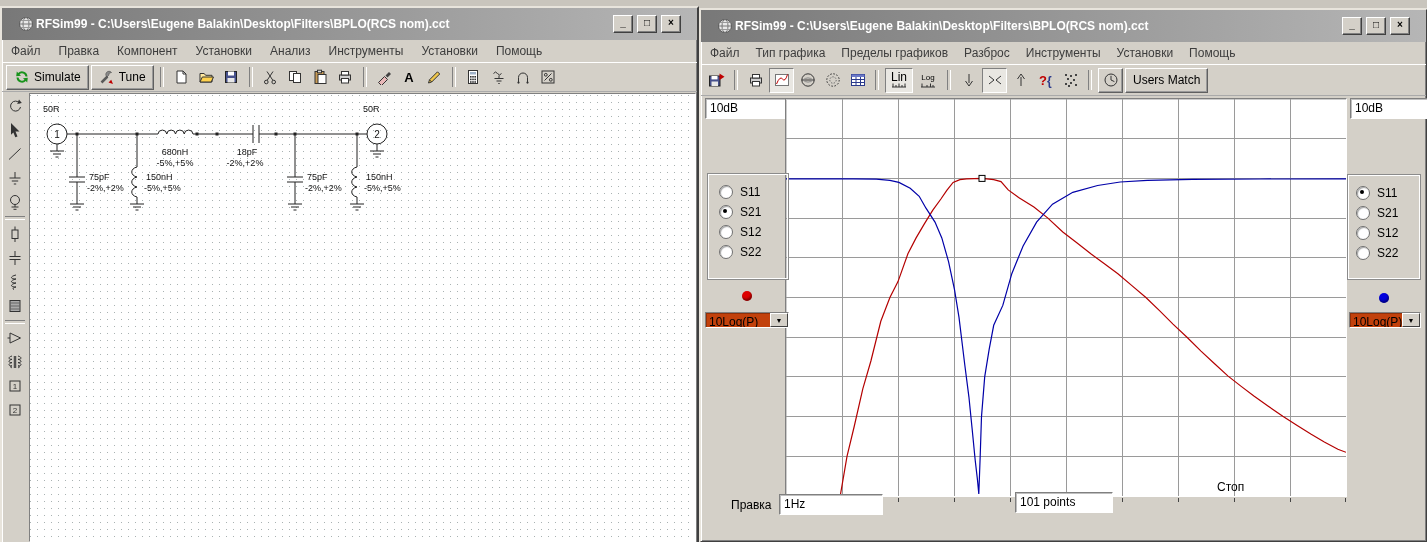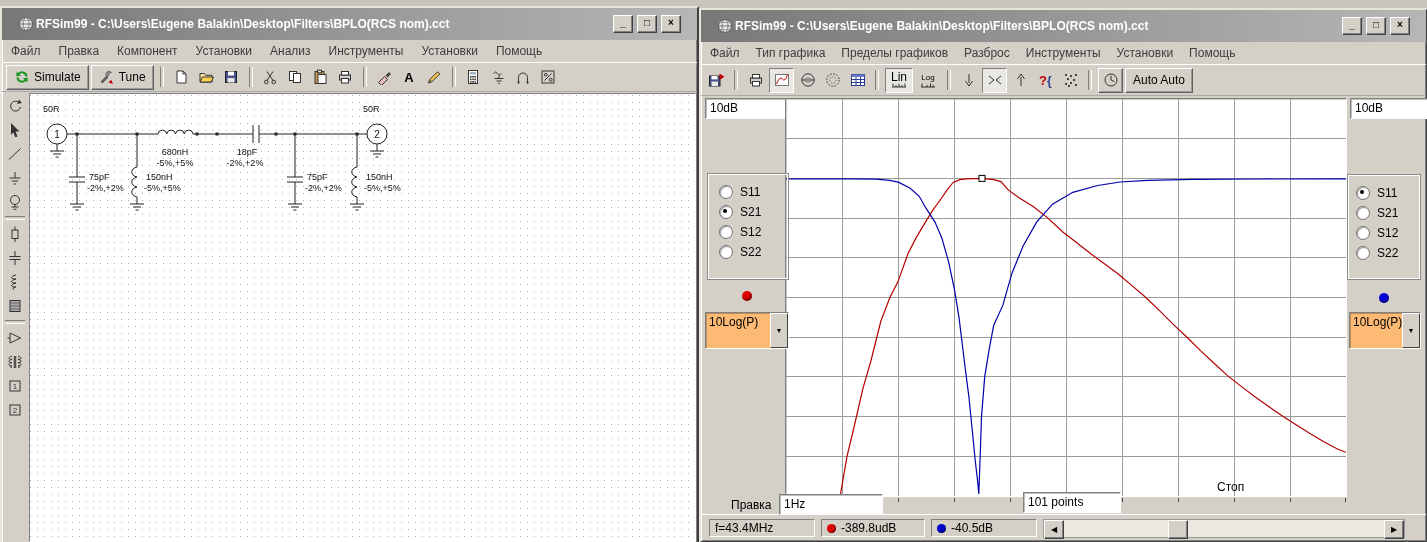--- a/index.html
+++ b/index.html
@@ -31,22 +31,22 @@
   .side-tools{width:26px;display:flex;flex-direction:column;align-items:center;padding-top:2px;flex:0 0 auto}
   .side-btn{width:24px;height:24px;display:flex;align-items:center;justify-content:center}
   .hsep{width:20px;height:2px;border-top:1px solid #808080;border-bottom:1px solid #fff;margin:2px 0}
   .body-row{flex:1;display:flex;min-height:0}
   .main{flex:1;position:relative}
   .groupbox{position:absolute;border:1px solid #8b8b8b;box-shadow:1px 1px 0 #fff inset, -1px -1px 0 #fff inset}
   .radio-row{display:flex;align-items:center;gap:7px;height:20px;padding-left:11px}
   .radio{width:12px;height:12px;border-radius:50%;background:#fff;border:1px solid #707070;
        box-shadow:inset 1px 1px 1px rgba(0,0,0,.35), inset -1px -1px 0 #fff;position:relative;flex:0 0 auto}
   .radio.on::after{content:"";position:absolute;left:3px;top:3px;width:4px;height:4px;border-radius:50%;background:#000}
-  .dropdown{position:absolute;display:flex;background:#fdba74;border:1px solid;border-color:#808080 #fff #fff #808080;
-       box-shadow:inset 1px 1px 0 rgba(0,0,0,.25);height:37px;box-sizing:border-box}
+  .dropdown{position:absolute;display:flex;background:#c2410c;border:1px solid;border-color:#808080 #fff #fff #808080;
+       box-shadow:inset 1px 1px 0 rgba(0,0,0,.25);height:16px;box-sizing:border-box}
   .dd-text{flex:1;padding:2px 3px;font-size:12px;white-space:nowrap;overflow:hidden}
   .dd-btn{width:16px;background:#d4d0c8;border:1px solid;border-color:#fff #404040 #404040 #fff;
        font-size:7px;color:#000;display:flex;align-items:center;justify-content:center}
   .dot{border-radius:50%;position:absolute;width:10px;height:10px}
   .statusbar{height:26px;display:flex;align-items:center;border-top:1px solid #fff;flex:0 0 auto}
   .status-panel{height:18px;display:flex;align-items:center;gap:5px;background:#d4d0c8;padding:0 5px;
        font-size:12px;border:1px solid;border-color:#808080 #fff #fff #808080;box-sizing:border-box;white-space:nowrap}
   .sdot{width:9px;height:9px;border-radius:50%;flex:0 0 auto}
   .scrollbar{height:19px;display:flex;border:1px solid #9a9a9a;background:#ece9e2;box-sizing:border-box}
   .sb-btn{width:18px;height:17px;background:#d4d0c8;border:1px solid;border-color:#fff #404040 #404040 #fff;
@@ -525,21 +525,21 @@
     </div>
     <span class="sep"></span>
     <div class="tool-btn raised">
       <svg class="icon" width="16" height="16" viewBox="0 0 16 16" fill="none" stroke="#333">
           <circle cx="8" cy="8" r="6"></circle>
           <line x1="8" y1="8" x2="8" y2="3.8"></line>
           <line x1="8" y1="8" x2="11.4" y2="9.6"></line>
         </svg>
     </div>
     <div class="tool-btn raised text-btn" style="font-size:12px">
-      <span>Auto Auto</span>
+      <span>Users Match</span>
     </div>
   </div>
 
   <div class="main">
 
     <div class="field sunken lbl" style="left:4px;top:2px;width:79px;height:15px">10dB</div>
 
     <div class="field sunken lbl" style="left:649px;top:2px;width:68px;height:15px">10dB</div>
 
     <div class="plot-wrap" style="left:84px;top:2px;width:560px;height:397px">
@@ -626,37 +626,17 @@
       <span class="dd-text">10Log(P)</span>
       <span class="dd-btn">▼</span>
     </div>
     <div class="dropdown" style="left:648px;top:216px;width:72px">
       <span class="dd-text">10Log(P)</span>
       <span class="dd-btn">▼</span>
     </div>
 
     <span class="lbl" style="left:30px;top:402px">Правка</span>
     <div class="field sunken lbl" style="left:78px;top:398px;width:94px;height:15px">1Hz</div>
-    <div class="field sunken lbl" style="left:322px;top:396px;width:88px;height:15px">101 points</div>
+    <div class="field sunken lbl" style="left:314px;top:396px;width:88px;height:15px">101 points</div>
     <span class="lbl" style="left:516px;top:384px">Стоп</span>
   </div>
 
-  <div class="statusbar">
-    <div class="status-panel" style="margin-left:8px;width:106px">
-      <span>f=43.4MHz</span>
-    </div>
-    <div class="status-panel" style="margin-left:6px;width:104px">
-      <span class="sdot" style="background:#dd0000;box-shadow:inset -1px -1px 1px rgba(0,0,0,.5)"></span>
-      <span>-389.8udB</span>
-    </div>
-    <div class="status-panel" style="margin-left:6px;width:106px">
-      <span class="sdot" style="background:#0000cc;box-shadow:inset -1px -1px 1px rgba(0,0,0,.5)"></span>
-      <span>-40.5dB</span>
-    </div>
-    <div class="scrollbar" style="margin-left:6px;width:362px">
-      <div class="sb-btn">◀</div>
-      <div class="sb-track">
-        <div class="sb-thumb" style="left:104px"></div>
-      </div>
-      <div class="sb-btn">▶</div>
-    </div>
-  </div>
 </div>
 
 </body></html>

